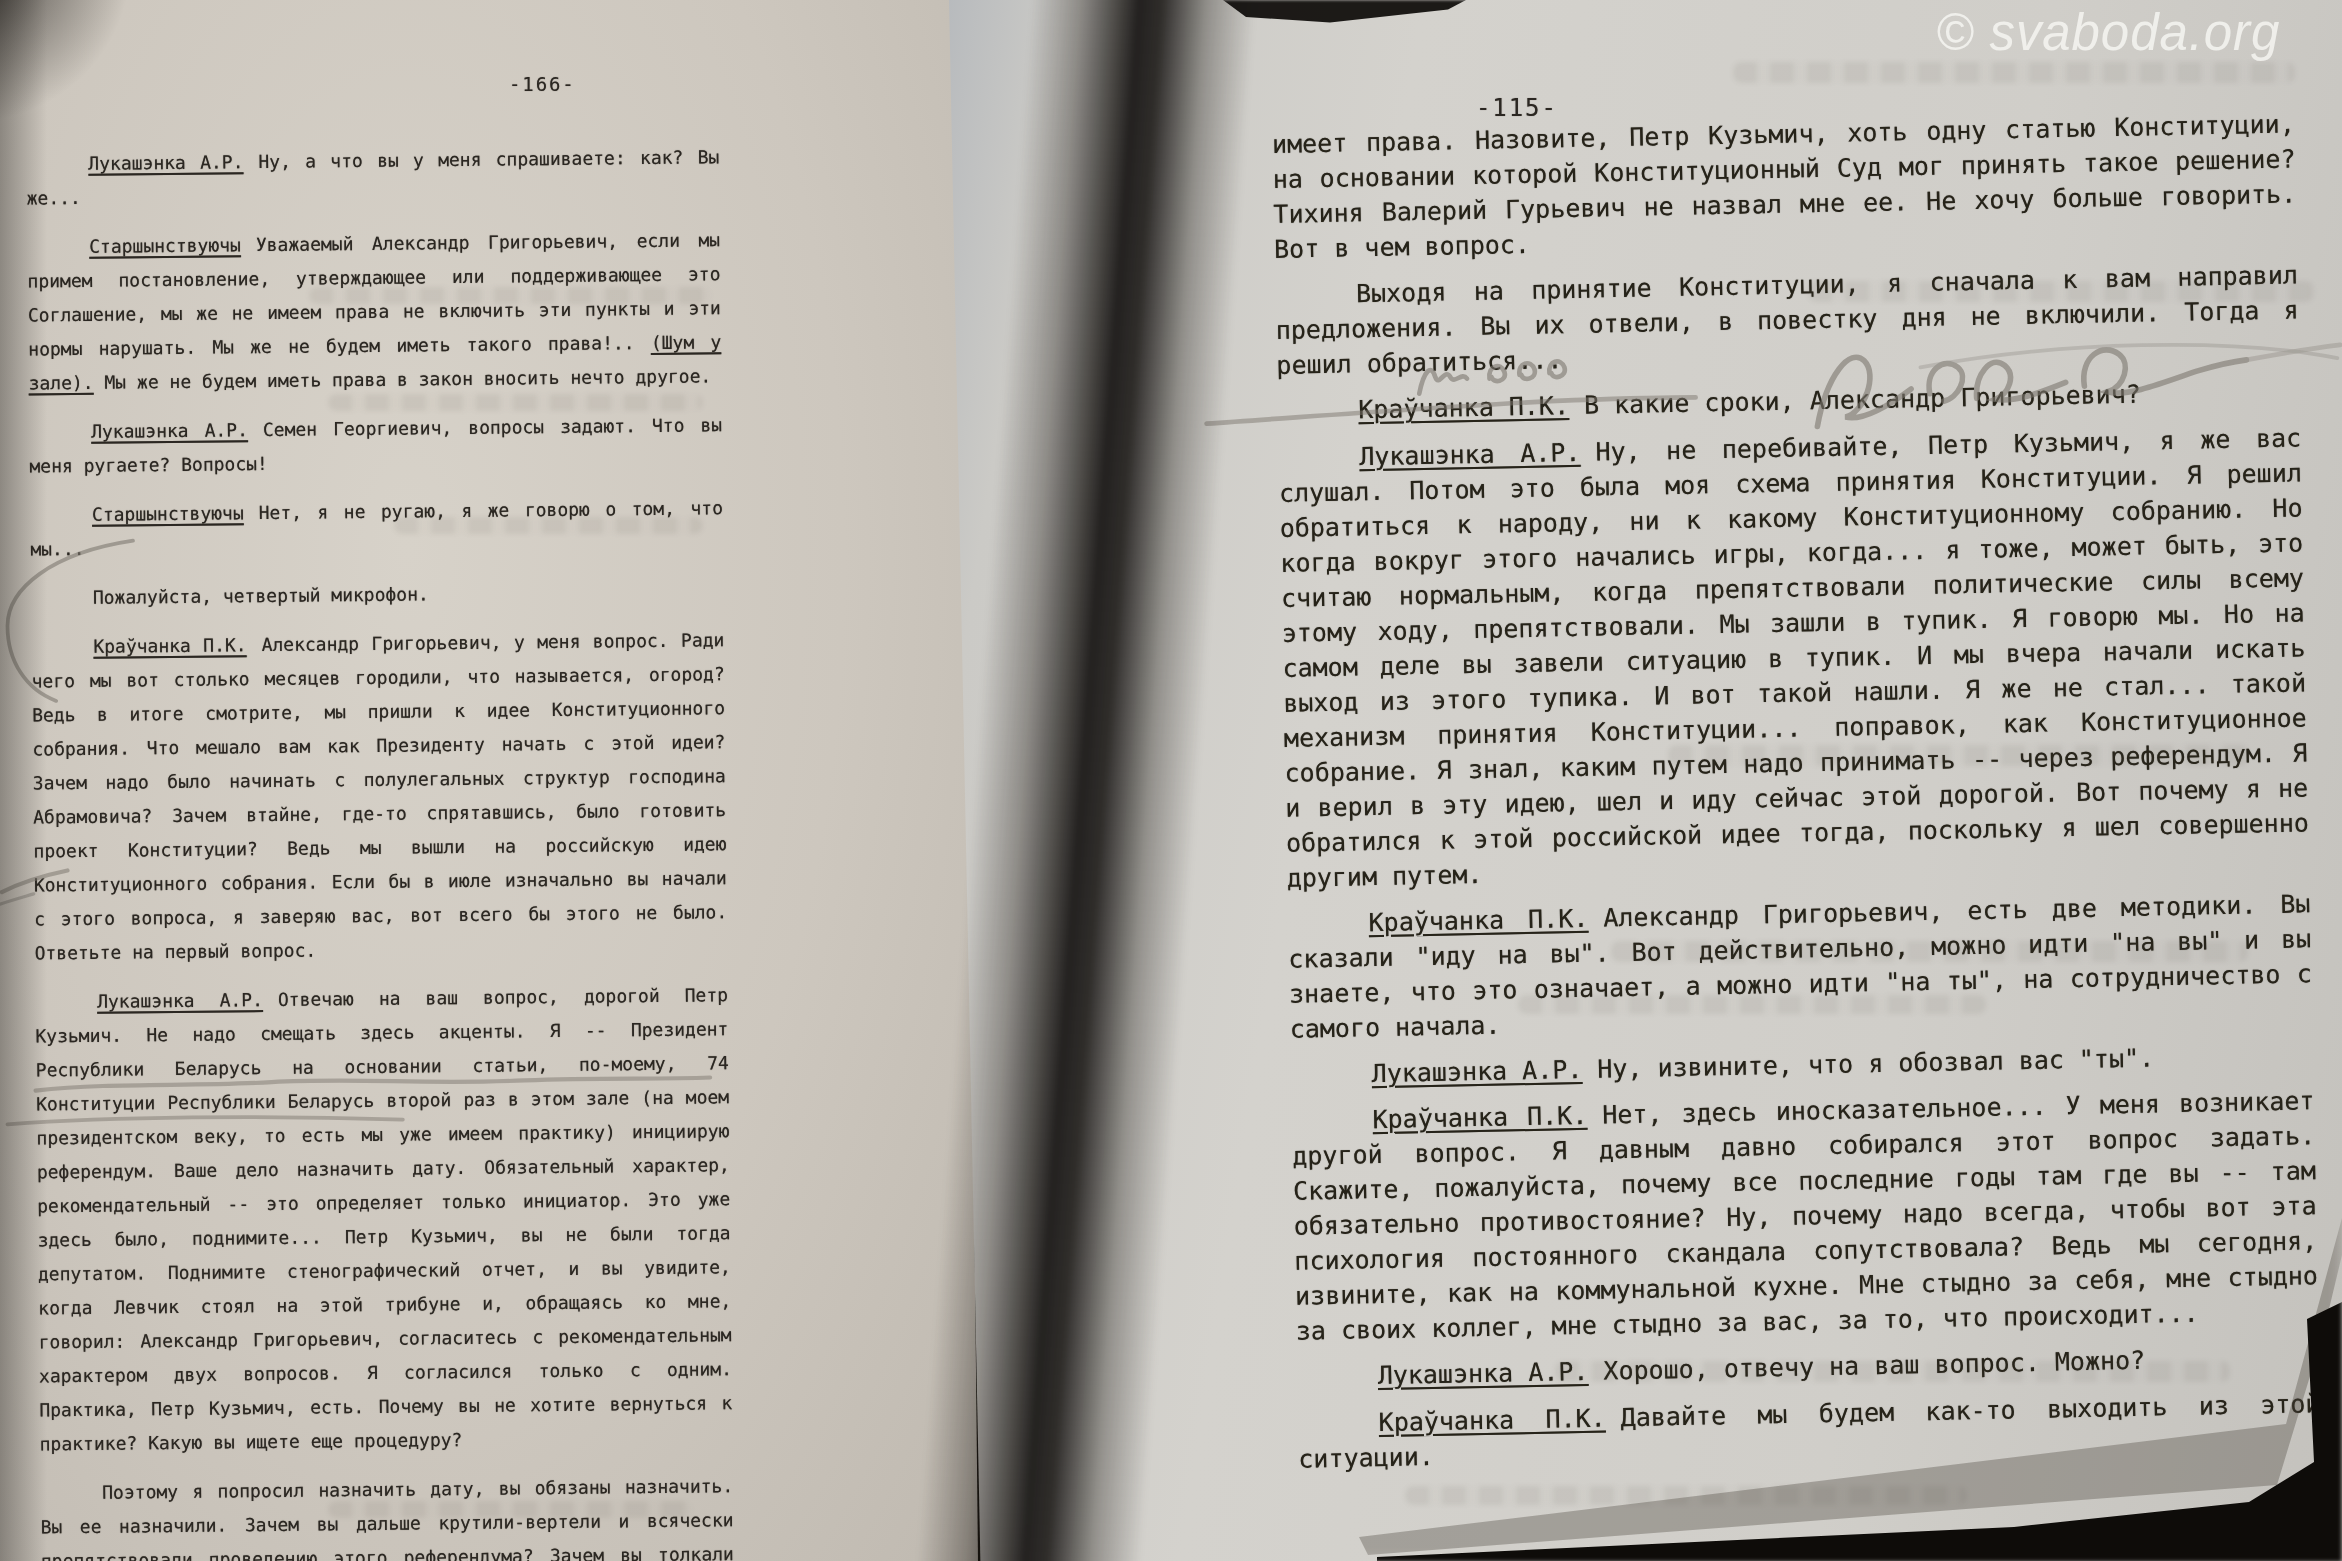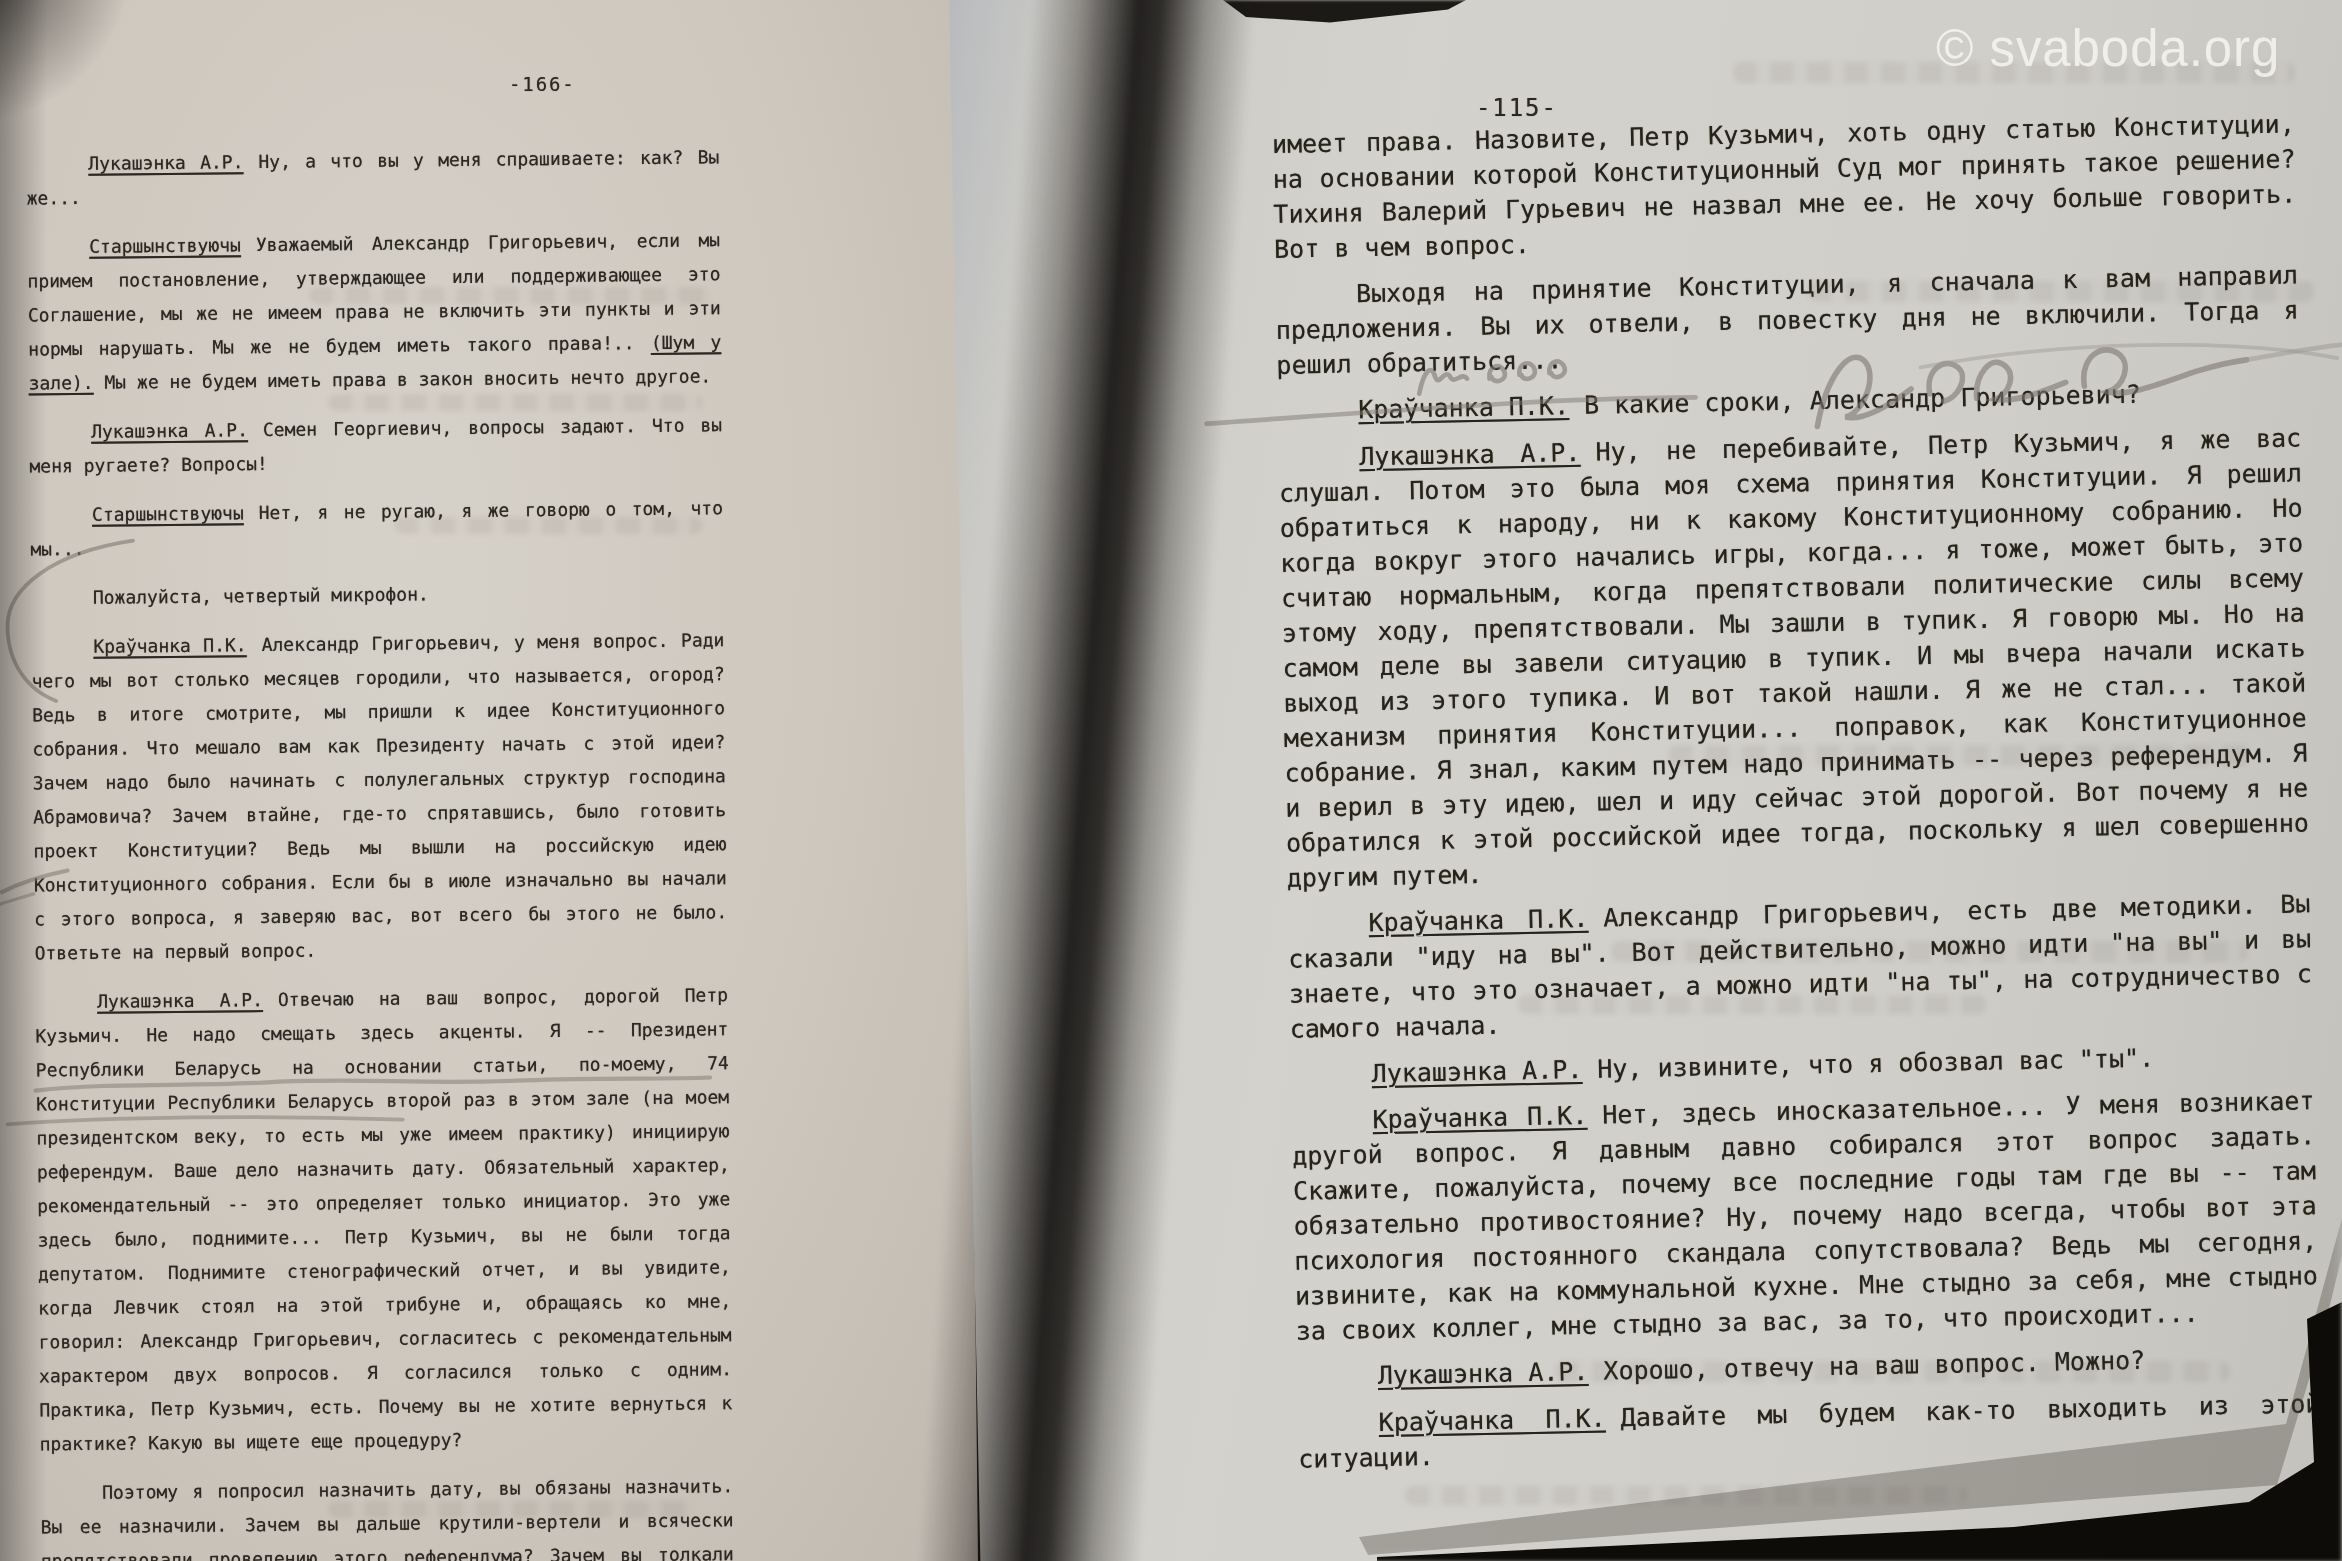--- a/index.html
+++ b/index.html
@@ -66,23 +66,24 @@
     clip-path:polygon(1368px 1555px,2277px 1485px,2324px 1330px,2342px 1255px,2342px 1218px,2286px 1424px,1359px 1537px);
     filter:blur(6.6px);
   }
   
   .ghost{
     position:absolute;height:17px;border-radius:8.4px;filter:blur(2.8px);opacity:.55;
     background:repeating-linear-gradient(90deg, rgba(80,74,66,.16) 0 24px, rgba(80,74,66,.03) 24px 37px);
   }
   
   .watermark{
-    position:absolute;left:1936px;top:19px;
+    position:absolute;left:1936px;top:3px;
     font-family:"Liberation Sans", sans-serif;font-size:51px;font-weight:400;letter-spacing:0.9px;
     color:rgba(248,247,244,.8);
+    font-style:italic;
   }
   
   svg.pencil{position:absolute;left:0;top:0;}
   svg.pencil path{fill:none;stroke:#7d7870;stroke-linecap:round;}
 </style>
 </head>
 <body>
 
 <div class="page page-left">
   <div class="text-block" id="left-text">

